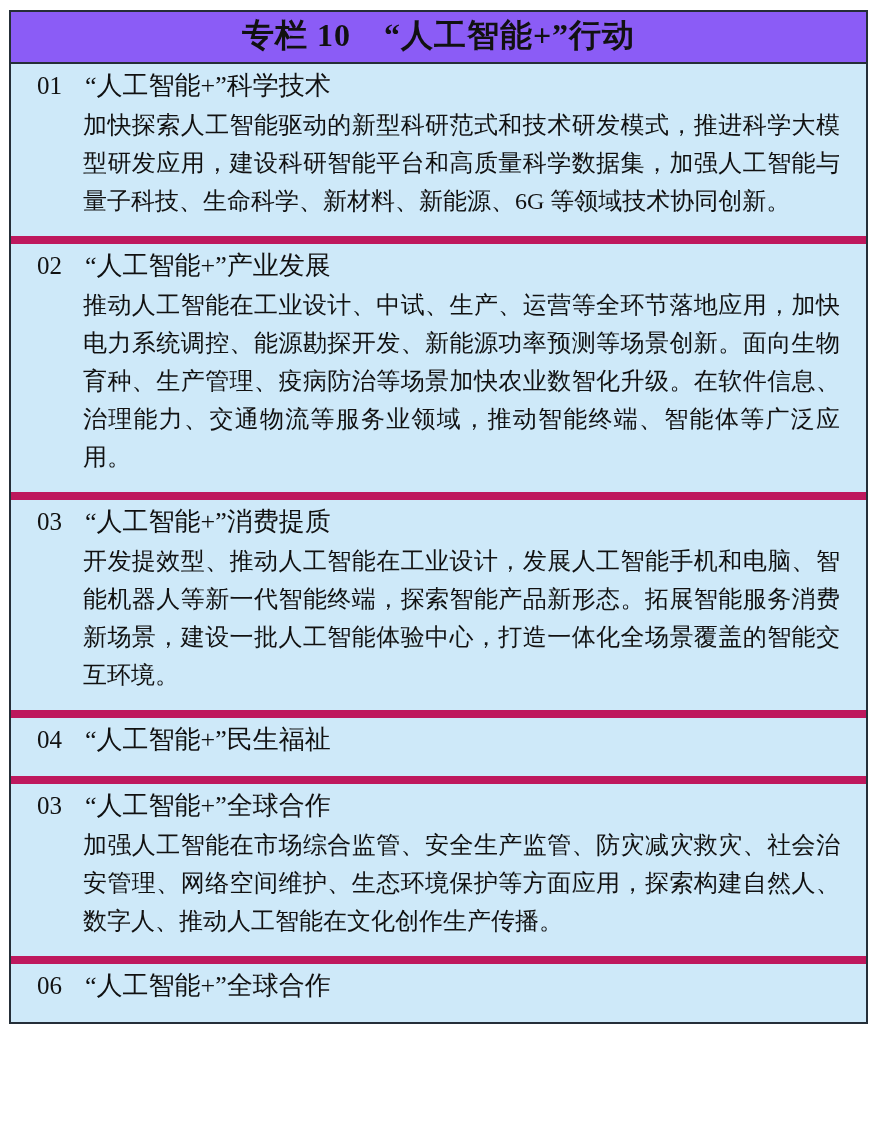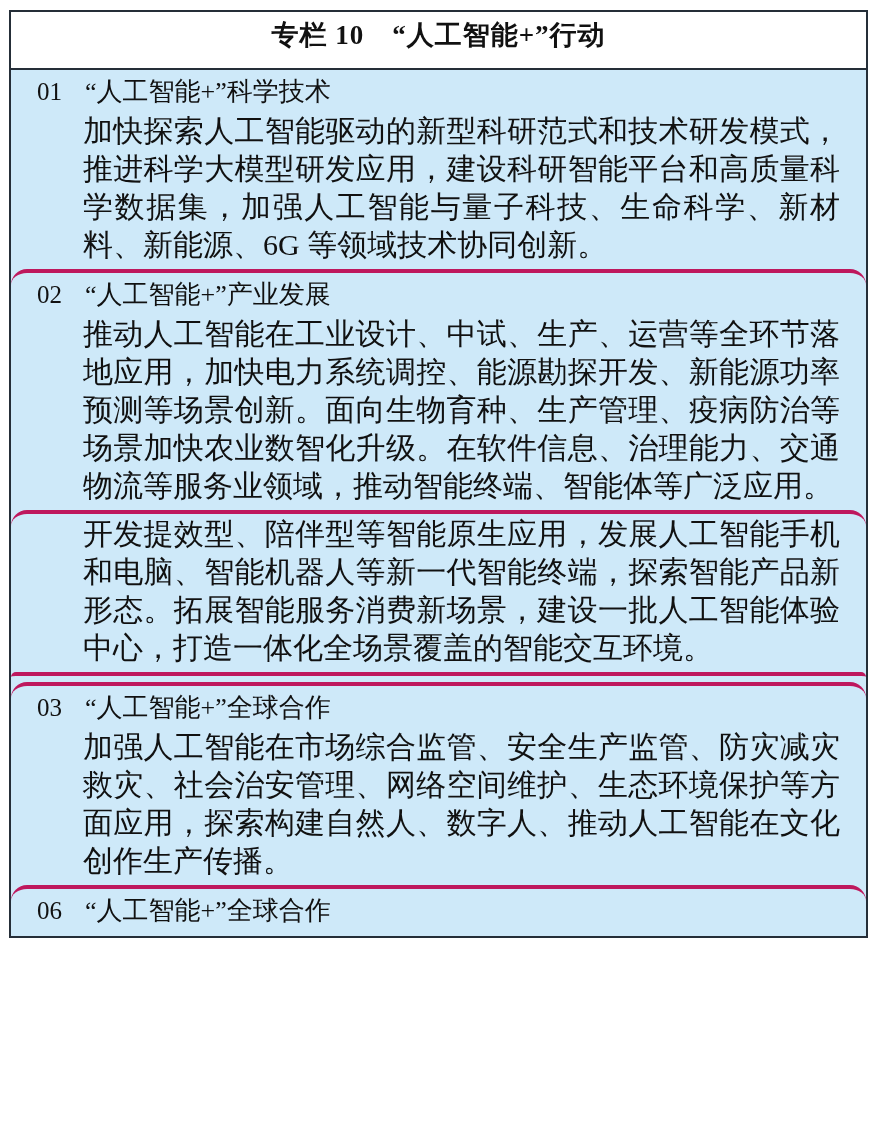--- a/index.html
+++ b/index.html
@@ -13,49 +13,48 @@
   }
   .panel {
     position: absolute;
     left: 9px;
     top: 10px;
     width: 859px;
     border: 2px solid #252e38;
     background: #cee9f9;
   }
   .panel-header {
-    background: #ffffff;
+    background: #8b5cf6;
     border-bottom: 2px solid #252e38;
-    height: 58px;
+    height: 52px;
     line-height: 46px;
     text-align: center;
-    font-size: 27px;
+    font-size: 32px;
     font-weight: bold;
     letter-spacing: 1px;
   }
   .section {
-    padding: 1px 26px 5px 72px;
+    padding: 1px 26px 16px 72px;
   }
   .section + .section {
-    border-top: 4px solid #be185d;
-    border-radius: 16px;
+    border-top: 8px solid #be185d;
   }
   .sec-title {
     font-size: 26px;
     line-height: 41px;
     margin-left: -46px;
     white-space: nowrap;
   }
   .sec-num {
     display: inline-block;
     width: 48px;
     font-size: 25px;
   }
   .sec-body {
-    font-size: 30px;
+    font-size: 24px;
     line-height: 38px;
     text-align: justify;
     text-justify: inter-ideograph;
     font-family: Liberation Serif, serif;
   }
 </style>
 </head>
 <body>
 
 <div class="panel">
@@ -70,24 +69,30 @@
   </div>
 
   <div class="section">
     <div class="sec-title">
       <span class="sec-num">02</span><span>“人工智能+”产业发展</span>
     </div>
     <div class="sec-body">推动人工智能在工业设计、中试、生产、运营等全环节落地应用，加快电力系统调控、能源勘探开发、新能源功率预测等场景创新。面向生物育种、生产管理、疫病防治等场景加快农业数智化升级。在软件信息、治理能力、交通物流等服务业领域，推动智能终端、智能体等广泛应用。</div>
   </div>
 
   <div class="section">
-    <div class="sec-body">开发提效型、陪伴型等智能原生应用，发展人工智能手机和电脑、智能机器人等新一代智能终端，探索智能产品新形态。拓展智能服务消费新场景，建设一批人工智能体验中心，打造一体化全场景覆盖的智能交互环境。</div>
+    <div class="sec-title">
+      <span class="sec-num">03</span><span>“人工智能+”消费提质</span>
+    </div>
+    <div class="sec-body">开发提效型、推动人工智能在工业设计，发展人工智能手机和电脑、智能机器人等新一代智能终端，探索智能产品新形态。拓展智能服务消费新场景，建设一批人工智能体验中心，打造一体化全场景覆盖的智能交互环境。</div>
   </div>
 
   <div class="section">
+    <div class="sec-title">
+      <span class="sec-num">04</span><span>“人工智能+”民生福祉</span>
+    </div>
   </div>
 
   <div class="section">
     <div class="sec-title">
       <span class="sec-num">03</span><span>“人工智能+”全球合作</span>
     </div>
     <div class="sec-body">加强人工智能在市场综合监管、安全生产监管、防灾减灾救灾、社会治安管理、网络空间维护、生态环境保护等方面应用，探索构建自然人、数字人、推动人工智能在文化创作生产传播。</div>
   </div>
 
   <div class="section">

